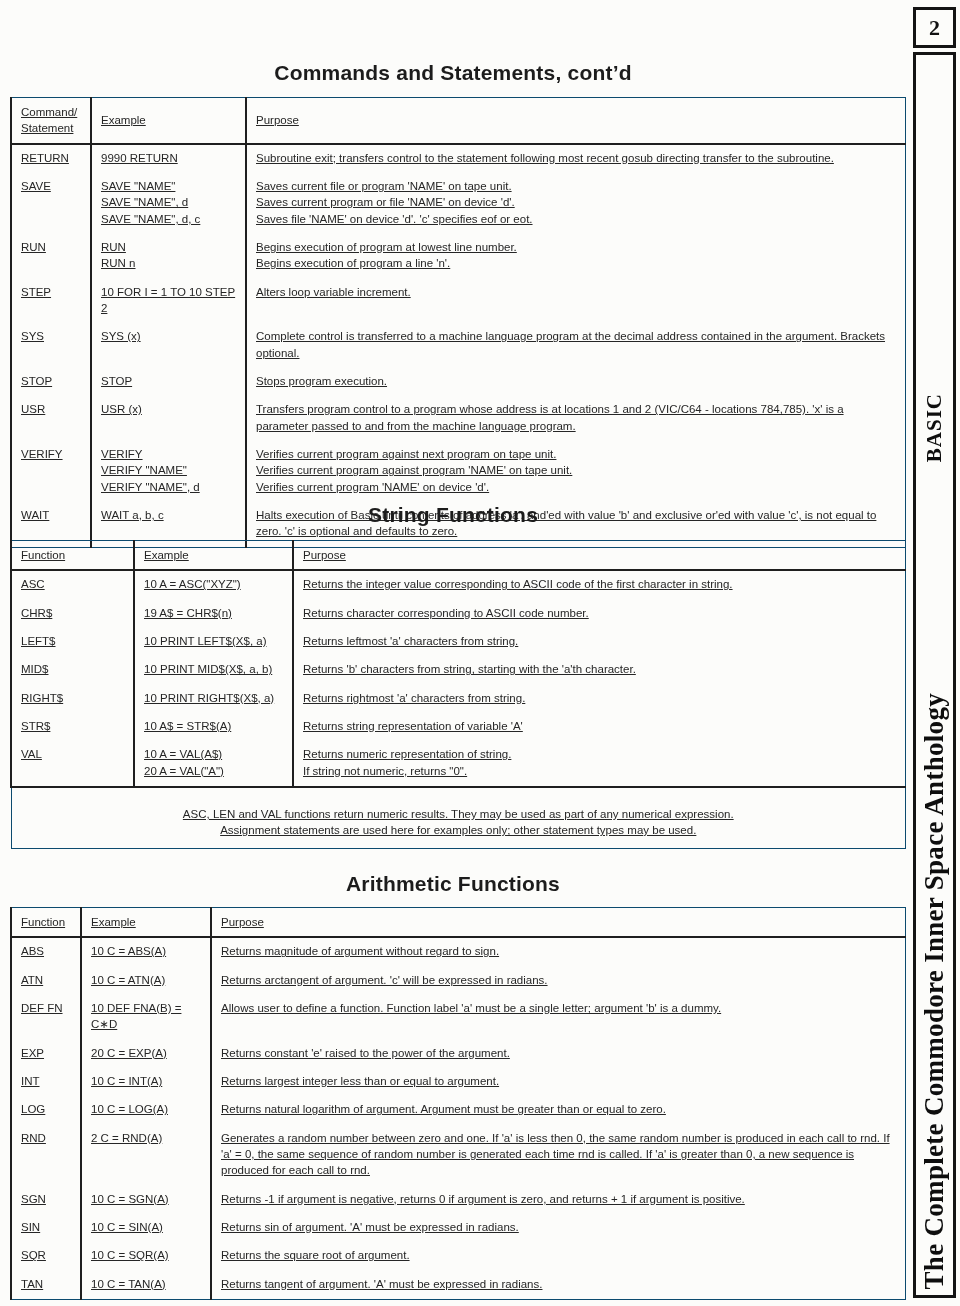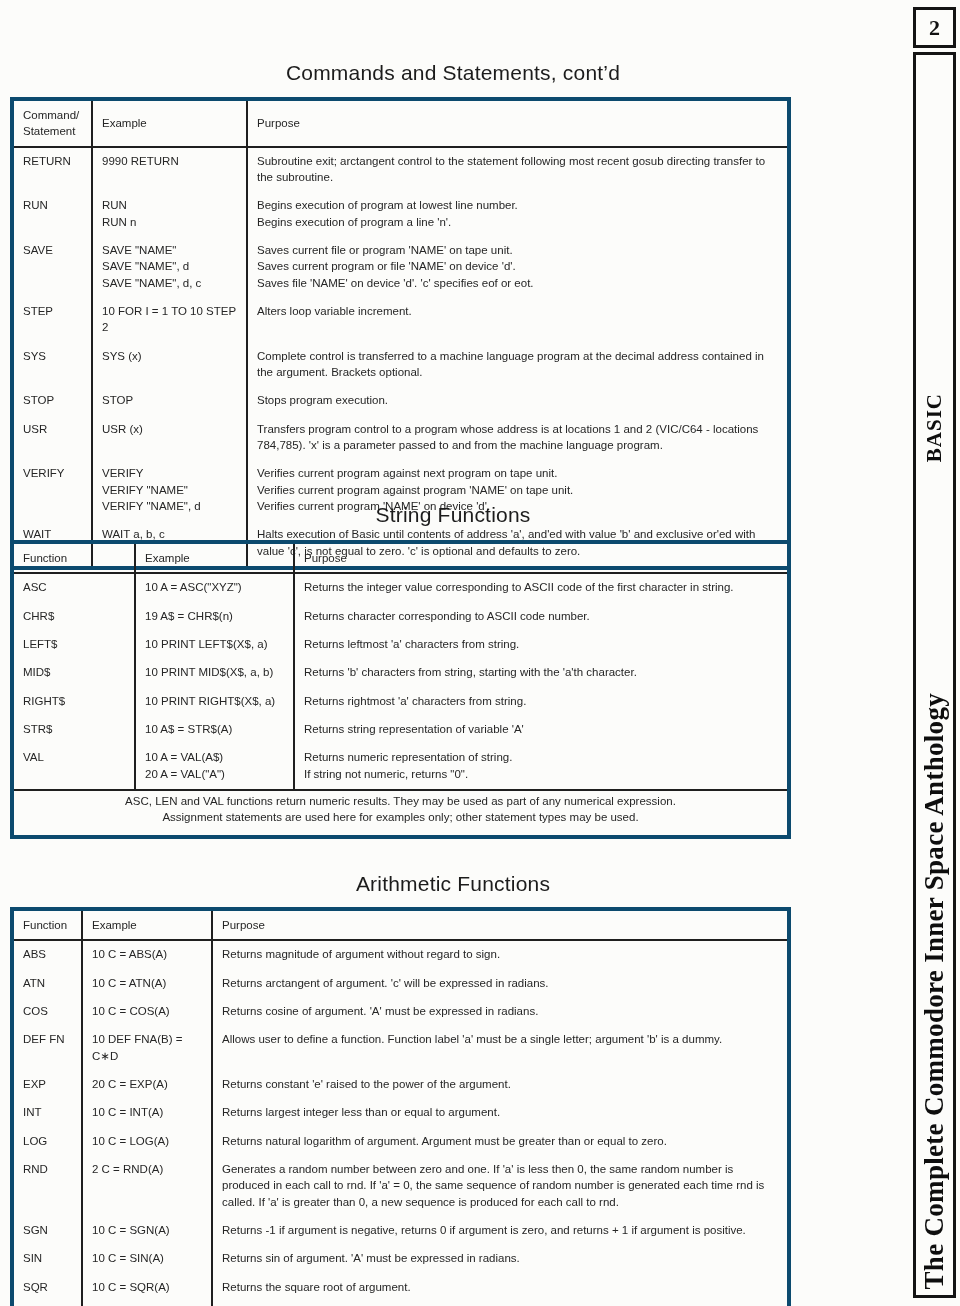--- a/index.html
+++ b/index.html
@@ -5,40 +5,40 @@
   html, body { margin:0; padding:0; }
   body {
     width:960px; height:1306px; position:relative;
     background:#fcfcfa; overflow:hidden;
     font-family:"Liberation Sans", sans-serif;
     color:#262626;
     -webkit-font-smoothing:antialiased;
   }
   .section-title {
     position:absolute; left:0; width:906px; text-align:center;
-    font-size:21px; letter-spacing:0.2px; color:#1c1c1c;
+    font-size:21px; letter-spacing:0.2px; color:#1c1c1c;font-weight:bold;
   }
   .tbl-wrap { position:absolute; left:10px; width:887px; }
   table {
-    border-collapse:collapse; table-layout:fixed; width:781px;
-    border:4px solid #0c4a6e; background:transparent;
+    border-collapse:collapse; table-layout:fixed; width:896px;
+    border:1px solid #0c4a6e; background:transparent;text-decoration:underline;
   }
   th, td {
     border-left:2px solid #1f1f1f;
     font-size:11.5px; line-height:1.42;
     white-space:pre-line; overflow:hidden;
   }
   th {
     font-weight:normal; text-align:left; vertical-align:middle;
     padding:6px 9px; border-bottom:2px solid #1f1f1f;
   }
   td { vertical-align:top; padding:5px 9px 7px; }
   td.footnote {
     border-top:2px solid #1f1f1f; border-left:none;
-    text-align:center; padding:2px 9px 9px;margin-left:31px;
+    text-align:center; padding:18px 9px 9px;margin-left:31px;
   }
   .t-commands col.c1 { width:80px; }  .t-commands col.c2 { width:155px; }
   .t-string   col.c1 { width:123px; } .t-string   col.c2 { width:159px; }
   .t-arith    col.c1 { width:70px; }  .t-arith    col.c2 { width:130px; }
 
   .pagenum-box {
     position:absolute; left:913px; top:7px; width:43px; height:41px;
     border:3px solid #141414; box-sizing:border-box;
     display:flex; align-items:center; justify-content:center;
     background:#fcfcfa;
@@ -79,37 +79,37 @@
           <th>Command/
 Statement</th>
           <th>Example</th>
           <th>Purpose</th>
         </tr>
     </thead>
     <tbody>
         <tr>
           <td>RETURN</td>
           <td>9990 RETURN</td>
-          <td>Subroutine exit; arctangent control to the statement following most recent gosub directing transfer to the subroutine.</td>
-        </tr>
-        <tr>
-          <td>RUN</td>
-          <td>RUN
-RUN n</td>
-          <td>Begins execution of program at lowest line number.
-Begins execution of program a line 'n'.</td>
+          <td>Subroutine exit; transfers control to the statement following most recent gosub directing transfer to the subroutine.</td>
         </tr>
         <tr>
           <td>SAVE</td>
           <td>SAVE "NAME"
 SAVE "NAME", d
 SAVE "NAME", d, c</td>
           <td>Saves current file or program 'NAME' on tape unit.
 Saves current program or file 'NAME' on device 'd'.
 Saves file 'NAME' on device 'd'. 'c' specifies eof or eot.</td>
+        </tr>
+        <tr>
+          <td>RUN</td>
+          <td>RUN
+RUN n</td>
+          <td>Begins execution of program at lowest line number.
+Begins execution of program a line 'n'.</td>
         </tr>
         <tr>
           <td>STEP</td>
           <td>10 FOR I = 1 TO 10 STEP 2</td>
           <td>Alters loop variable increment.</td>
         </tr>
         <tr>
           <td>SYS</td>
           <td>SYS (x)</td>
           <td>Complete control is transferred to a machine language program at the decimal address contained in the argument. Brackets optional.</td>
@@ -227,25 +227,20 @@
           <td>ABS</td>
           <td>10 C = ABS(A)</td>
           <td>Returns magnitude of argument without regard to sign.</td>
         </tr>
         <tr>
           <td>ATN</td>
           <td>10 C = ATN(A)</td>
           <td>Returns arctangent of argument. 'c' will be expressed in radians.</td>
         </tr>
         <tr>
-          <td>COS</td>
-          <td>10 C = COS(A)</td>
-          <td>Returns cosine of argument. 'A' must be expressed in radians.</td>
-        </tr>
-        <tr>
           <td>DEF FN</td>
           <td>10 DEF FNA(B) = C∗D</td>
           <td>Allows user to define a function. Function label 'a' must be a single letter; argument 'b' is a dummy.</td>
         </tr>
         <tr>
           <td>EXP</td>
           <td>20 C = EXP(A)</td>
           <td>Returns constant 'e' raised to the power of the argument.</td>
         </tr>
         <tr>

